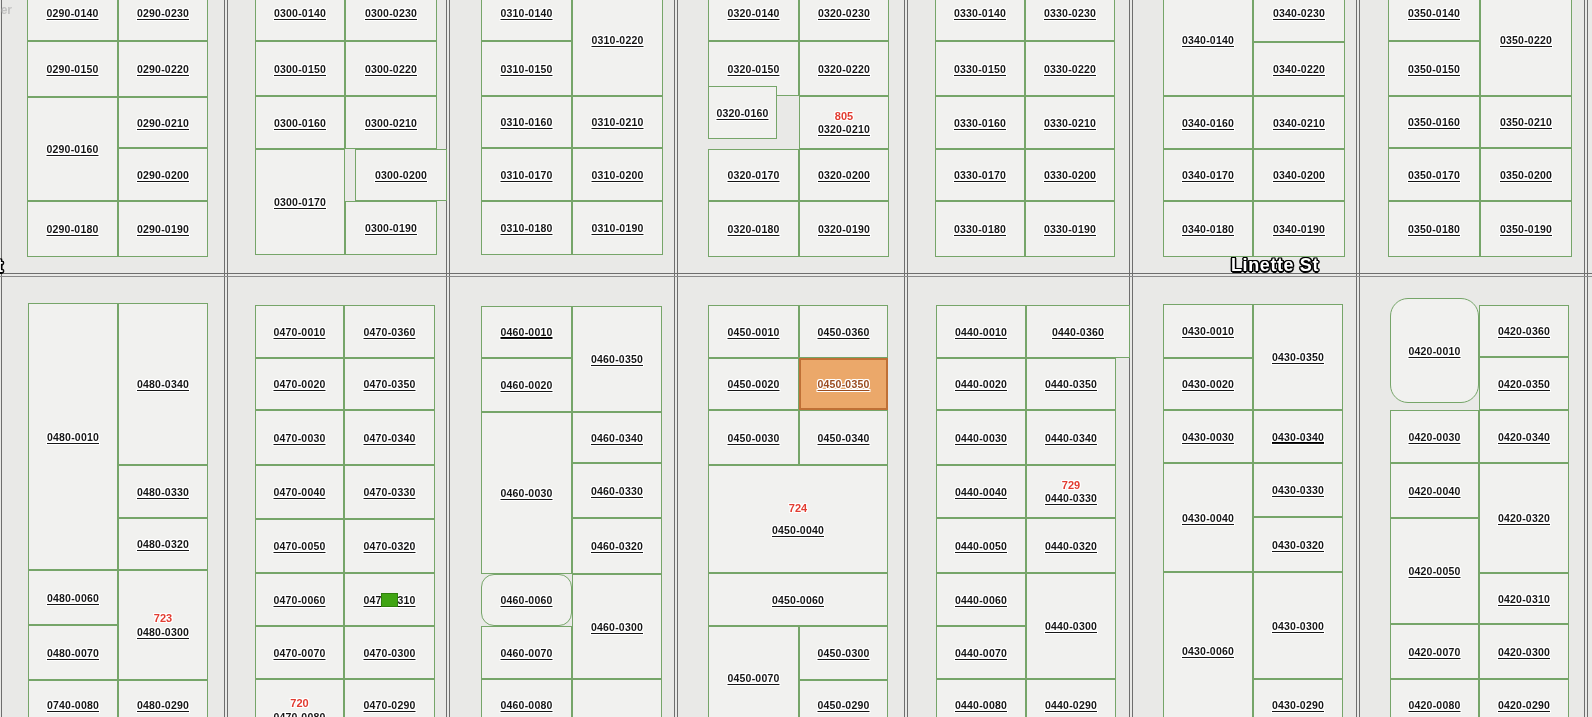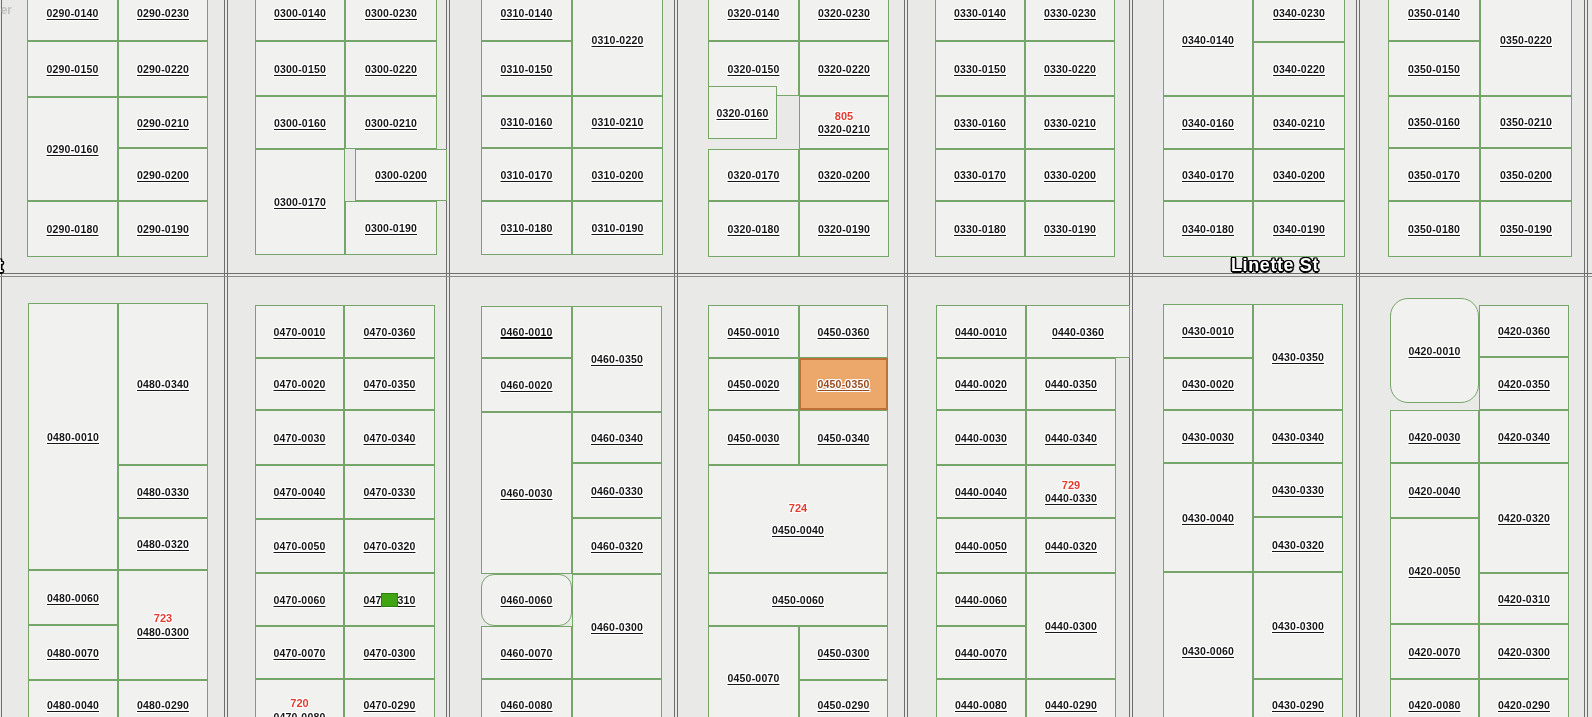--- a/index.html
+++ b/index.html
@@ -280,21 +280,21 @@
         <span class="plabel">0480-0060</span>
       </div>
       <div class="parcel" style="left: 118px; top: 570px; width: 90px; height: 110px;">
         <span class="tag">723</span>
         <span class="plabel">0480-0300</span>
       </div>
       <div class="parcel" style="left: 28px; top: 625px; width: 90px; height: 55px;">
         <span class="plabel">0480-0070</span>
       </div>
       <div class="parcel" style="left: 28px; top: 680px; width: 90px; height: 50px;">
-        <span class="plabel">0480-0040</span>
+        <span class="plabel">0740-0080</span>
       </div>
       <div class="parcel" style="left: 118px; top: 680px; width: 90px; height: 50px;">
         <span class="plabel">0480-0290</span>
       </div>
       <div class="parcel" style="left: 255px; top: 305px; width: 89px; height: 53px;">
         <span class="plabel">0470-0010</span>
       </div>
       <div class="parcel" style="left: 344px; top: 305px; width: 91px; height: 53px;">
         <span class="plabel">0470-0360</span>
       </div>
@@ -460,21 +460,21 @@
       </div>
       <div class="parcel" style="left: 1253px; top: 304px; width: 90px; height: 106px;">
         <span class="plabel">0430-0350</span>
       </div>
       <div class="parcel" style="left: 1163px; top: 358px; width: 90px; height: 52px;">
         <span class="plabel">0430-0020</span>
       </div>
       <div class="parcel" style="left: 1163px; top: 410px; width: 90px; height: 53px;">
         <span class="plabel">0430-0030</span>
       </div>
-      <div class="parcel" style="left: 1253px; top: 410px; width: 90px; height: 53px;">
+      <div class="parcel" style="left: 1253px; top: 410px; width: 90px; height: 53px; text-decoration: underline;">
         <span class="plabel">0430-0340</span>
       </div>
       <div class="parcel" style="left: 1163px; top: 463px; width: 90px; height: 109px;">
         <span class="plabel">0430-0040</span>
       </div>
       <div class="parcel" style="left: 1253px; top: 463px; width: 90px; height: 54px;">
         <span class="plabel">0430-0330</span>
       </div>
       <div class="parcel" style="left: 1253px; top: 517px; width: 90px; height: 55px;">
         <span class="plabel">0430-0320</span>

